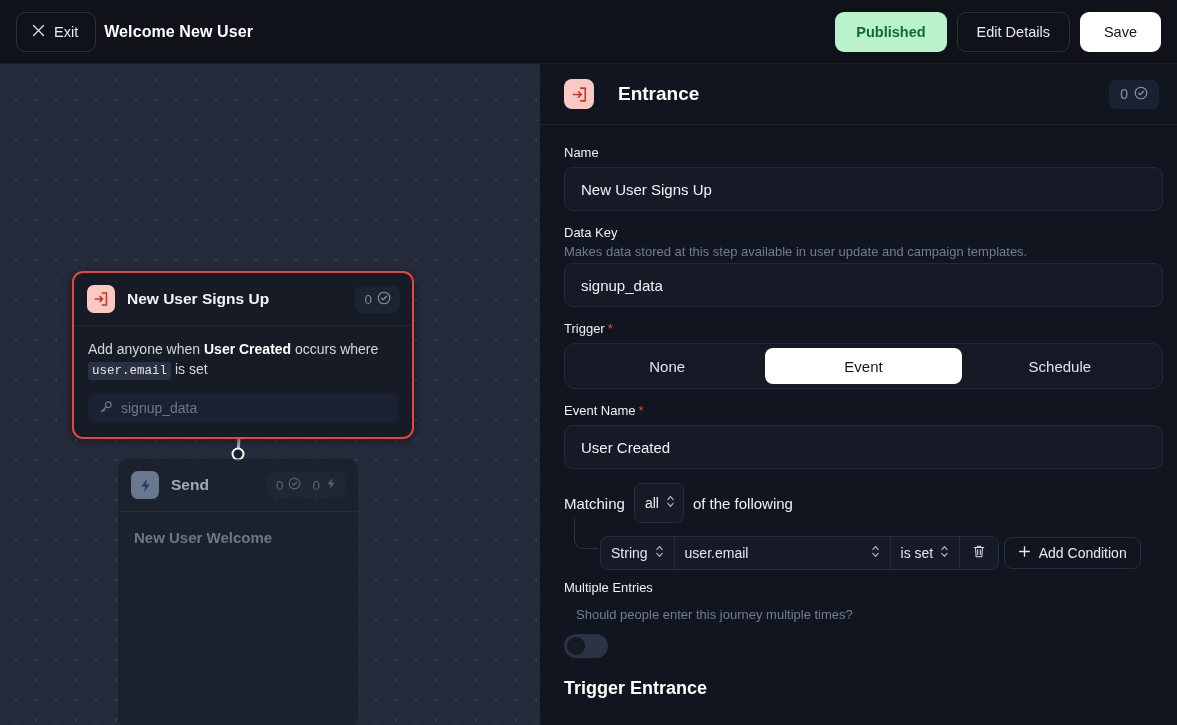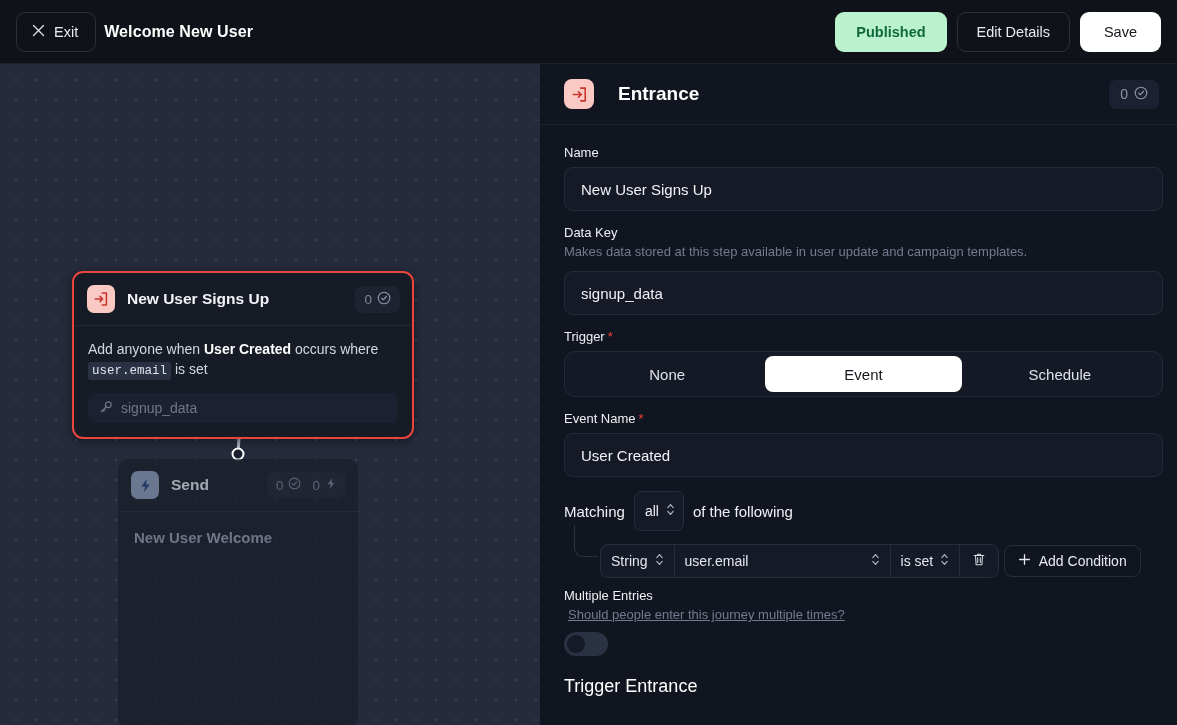--- a/index.html
+++ b/index.html
@@ -116,21 +116,21 @@
     display: flex; align-items: center; justify-content: center; flex: 0 0 30px; }
   .panel-title { font-size: 19px; font-weight: bold; color: #ffffff; }
   .panel-badge { margin-left: auto; background: #1b2130; border-radius: 7px; padding: 6px 11px;
     display: inline-flex; align-items: center; gap: 6px; color: #8c94a6; font-size: 14px; }
 
   .panel-body { flex: 1; overflow: hidden; padding: 20px 14px 0 24px; }
 
   .field { margin-bottom: 14px; }
   .flabel { font-size: 13px; color: #eef0f4; margin-bottom: 7px; display: block; }
   .flabel .req { color: #f0463c; margin-left: 3px; }
-  .fhelp { font-size: 13px; color: #737c8e; margin: -3px 0 12px; }
+  .fhelp { font-size: 13px; color: #737c8e; margin: -3px 0 4px; }
   .input {
     width: 100%; height: 44px; border-radius: 9px;
     border: 1px solid #232a39; background: #151a26;
     color: #f0f2f6; font-size: 15px; padding: 0 16px;
     font-family: "Liberation Sans", sans-serif;
   }
   .input::placeholder { color: #5f footer; }
 
   .segmented {
     width: 100%; height: 46px; border-radius: 11px;
@@ -166,21 +166,21 @@
     margin-top: 10px; height: 32px; display: inline-flex; align-items: center; gap: 8px;
     padding: 0 13px; border-radius: 8px; border: 1px solid #262d3c; background: transparent;
     color: #e7eaf0; font-size: 14px; cursor: pointer; font-family: "Liberation Sans", sans-serif;
   }
 
   .toggle { width: 44px; height: 24px; border-radius: 12px; background: #2a3243;
     position: relative; cursor: pointer; display: block; margin-top: 10px; }
   .toggle i { position: absolute; left: 3px; top: 3px; width: 18px; height: 18px;
     border-radius: 50%; background: #151a26; display: block; }
 
-  .section-title { font-size: 18px; font-weight: normal; color: #ffffff; margin-top: 20px; }
+  .section-title { font-size: 18px; font-weight: bold; color: #ffffff; margin-top: 20px; }
 
   .chevvert { display:inline-block; width: 9px; }
 </style>
 </head>
 <body>
 
 <div class="app">
 
   <div class="topbar">
     <button class="exit-btn">
@@ -388,21 +388,21 @@
                     <path d="M7 1.8 V12.2 M1.8 7 H12.2" fill="none" stroke="#e7eaf0" stroke-width="1.4" stroke-linecap="round"></path>
                   </svg>
               </span>
               <span>Add Condition</span>
             </button>
           </div>
         </div>
 
         <div class="field" style="margin-bottom:8px;">
           <label class="flabel" style="margin-bottom:4px;">Multiple Entries</label>
-          <div class="fhelp" style="margin:4px;text-decoration:underline;">Should people enter this journey multiple times?</div>
+          <div class="fhelp" style="margin:12px;">Should people enter this journey multiple times?</div>
           <span class="toggle">
               <i></i>
             </span>
         </div>
 
         <div class="section-title">Trigger Entrance</div>
 
       </div>
     </div>
   </div>

